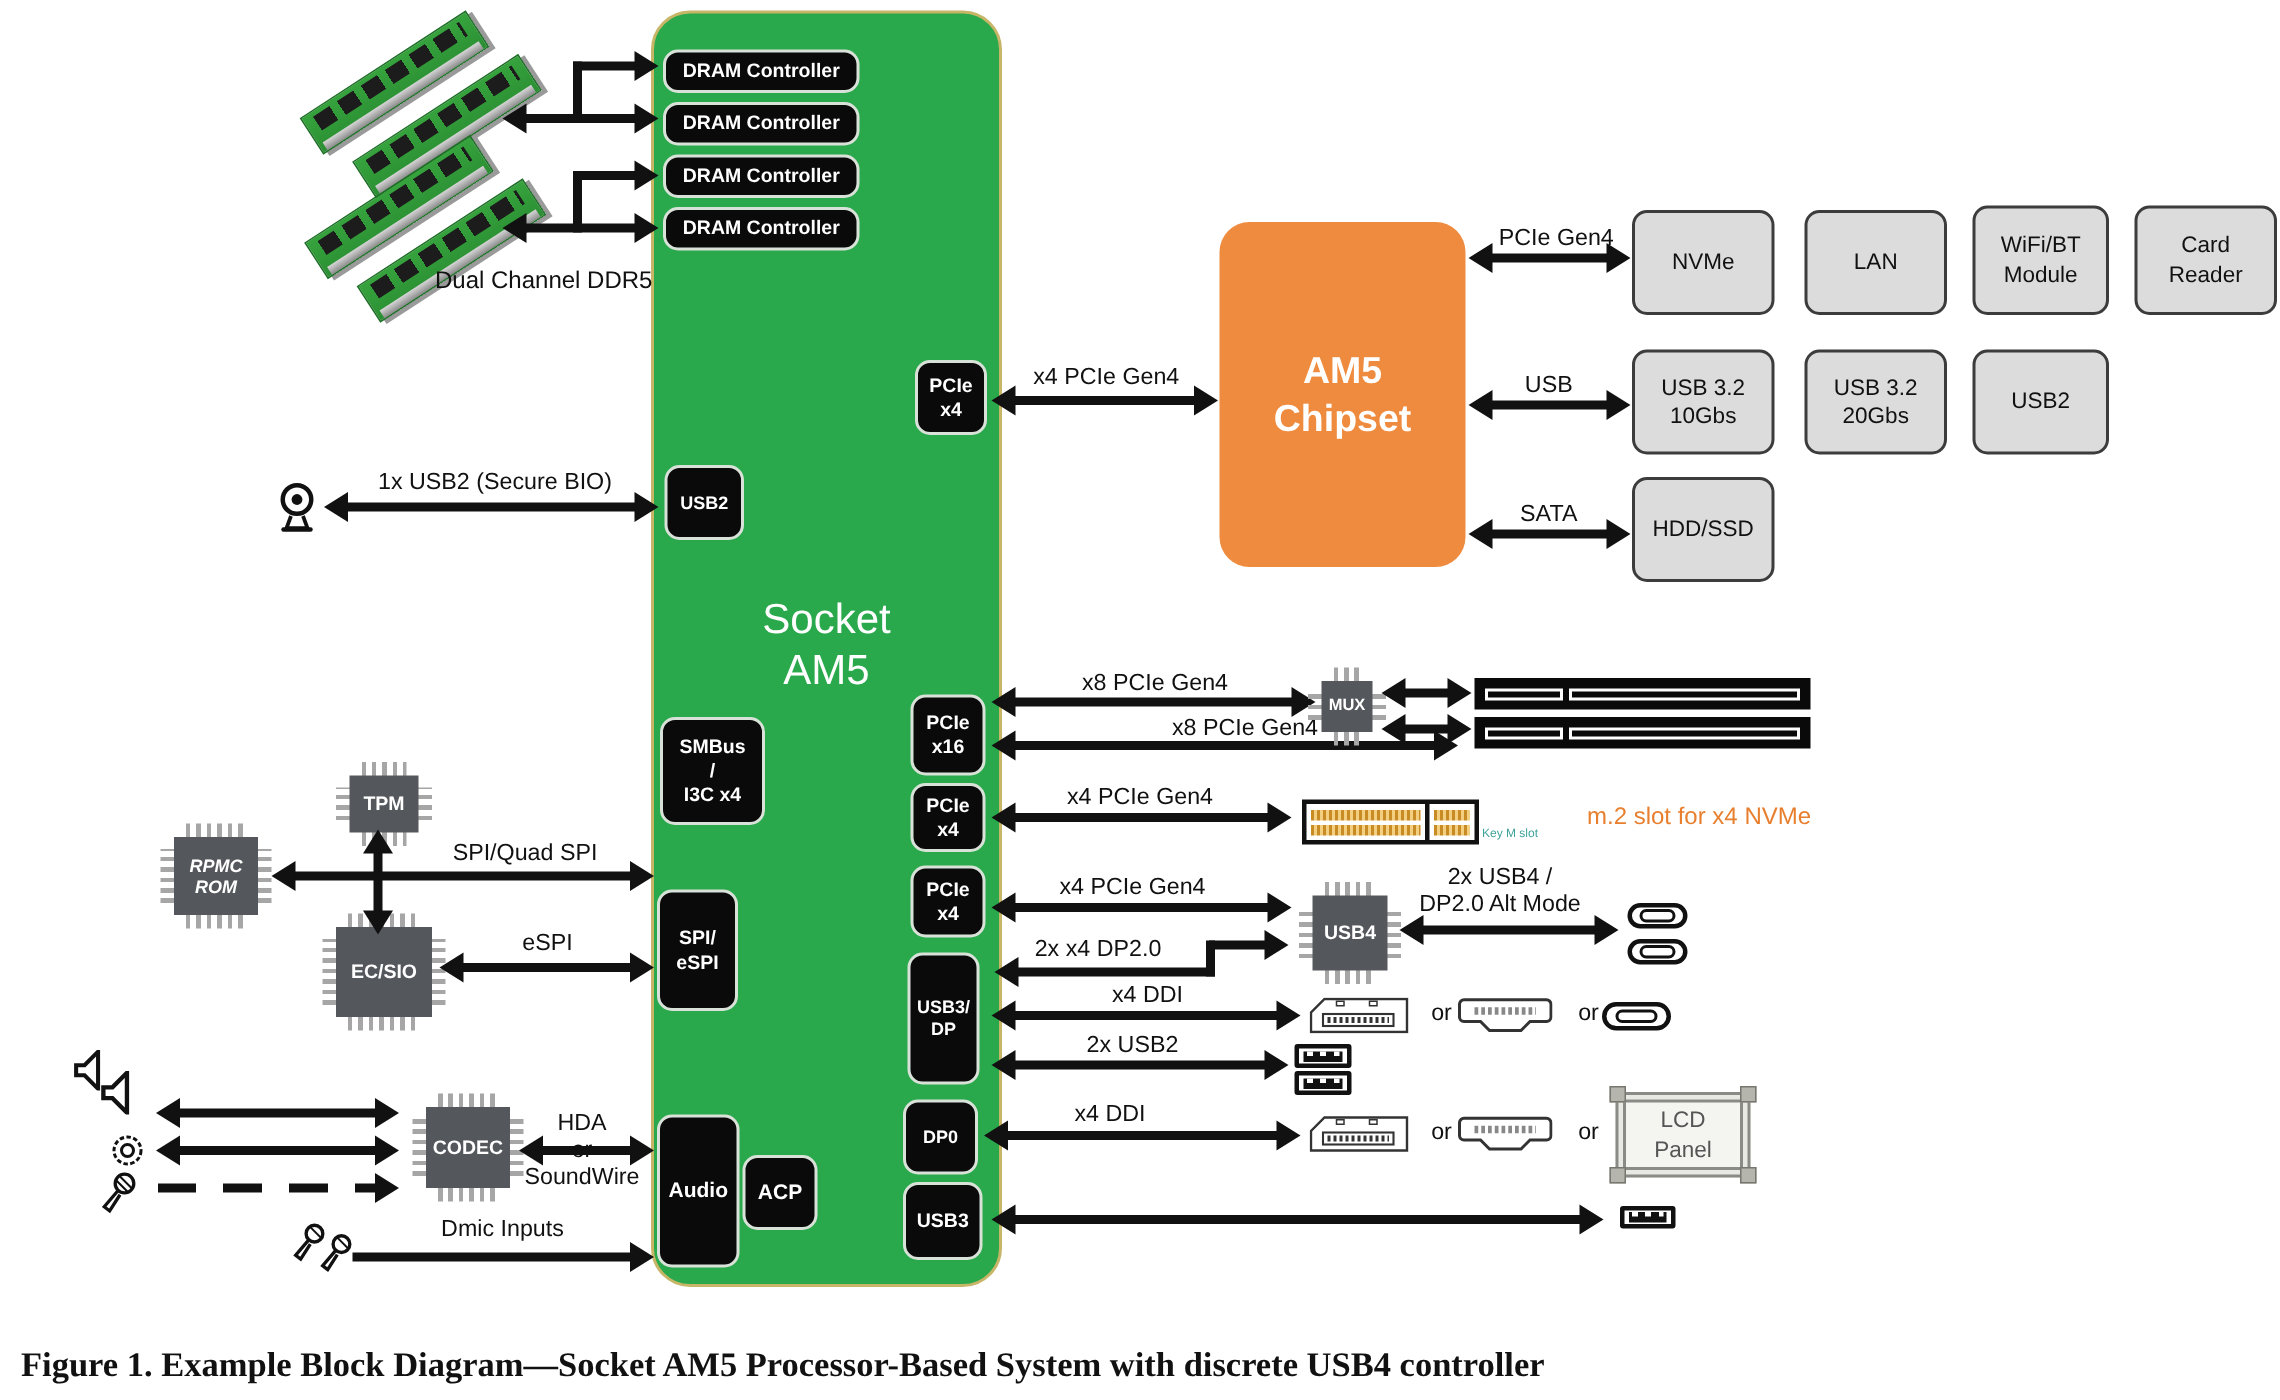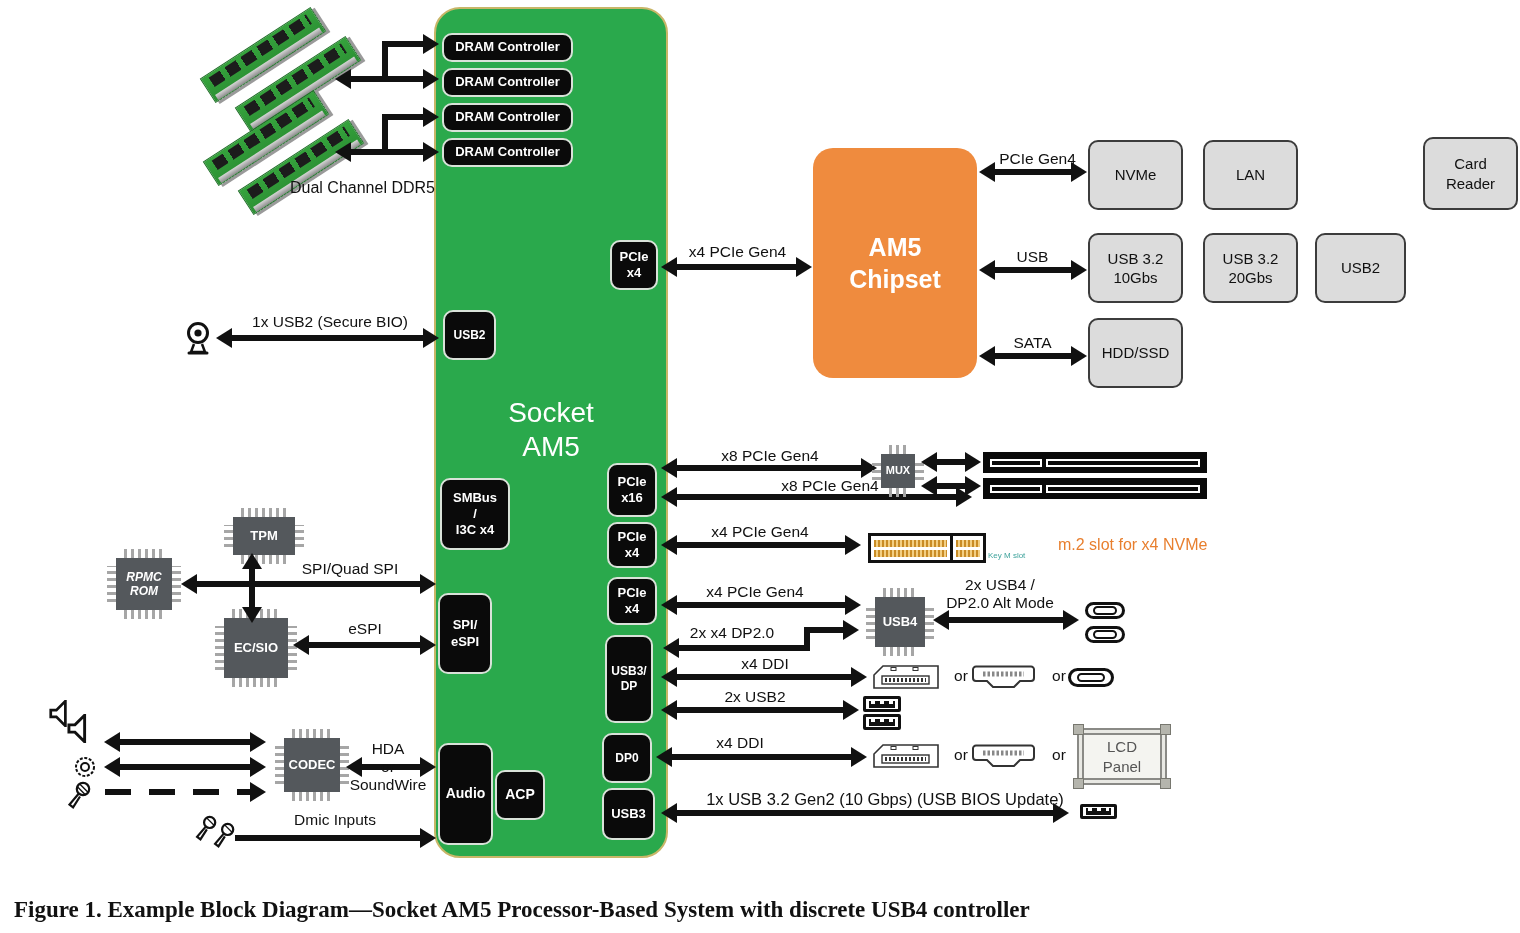--- a/index.html
+++ b/index.html
@@ -160,20 +160,22 @@
     </div>
   <div class="lab" style="left:995px;top:248px;width:75px;">USB</div>
   <div class="arr" style="left:994px;top:353px;width:78px;">
       <i class="ah ahl"></i>
       <i class="ah ahr"></i>
     </div>
   <div class="lab" style="left:995px;top:334px;width:75px;">SATA</div>
 
   <div class="per" style="left:1088px;top:140px;width:95px;height:70px;">NVMe</div>
   <div class="per" style="left:1203px;top:140px;width:95px;height:70px;">LAN</div>
+  <div class="per" style="left:1315px;top:137px;width:91px;height:73px;">WiFi/BT
+Module</div>
   <div class="per" style="left:1423px;top:137px;width:95px;height:73px;text-align:center;">Card
 Reader</div>
   <div class="per" style="left:1088px;top:233px;width:95px;height:70px;">USB 3.2
 10Gbs</div>
   <div class="per" style="left:1203px;top:233px;width:95px;height:70px;">USB 3.2
 20Gbs</div>
   <div class="per" style="left:1315px;top:233px;width:91px;height:70px;">USB2</div>
   <div class="per" style="left:1088px;top:318px;width:95px;height:70px;">HDD/SSD</div>
 
   <svg style="position:absolute;left:182px;top:320px;" width="32" height="38" viewBox="0 0 32 38">
@@ -181,21 +183,21 @@
     <circle cx="16" cy="13" r="3.6" fill="#111"></circle>
     <path d="M12 24 L9 32 H23 L20 24" fill="none" stroke="#111" stroke-width="2.5"></path>
     <path d="M7 33 H25" stroke="#111" stroke-width="3" stroke-linecap="round"></path>
   </svg>
   <div class="arr" style="left:231px;top:335px;width:193px;">
       <i class="ah ahl"></i>
       <i class="ah ahr"></i>
     </div>
   <div class="lab" style="left:230px;top:313px;width:200px;">1x USB2 (Secure BIO)</div>
 
-  <div class="chip" style="left:233px;top:517px;width:46px;height:38px;padding-left:16px;">
+  <div class="chip" style="left:233px;top:517px;width:46px;height:38px;">
     <i class="ph"></i>
       <i class="pv"></i>
       <span class="body" style="font-size:13px;">TPM</span>
   </div>
   <div class="chip" style="left:116px;top:558px;width:56px;height:52px;font-style:italic;">
     <i class="ph"></i>
       <i class="pv"></i>
       <span class="body" style="font-size:12px;">RPMC
 ROM</span>
   </div>
@@ -417,19 +419,18 @@
     <div class="tab" style="left:-6px;bottom:-6px;"></div>
       <div class="tab" style="right:-6px;bottom:-6px;"></div>
     <div class="inner">LCD
 Panel</div>
   </div>
 
   <div class="arr" style="left:676px;top:810px;width:378px;">
       <i class="ah ahl"></i>
       <i class="ah ahr"></i>
     </div>
-  <div class="lab" style="left:690px;top:790px;width:390px;font-size:16.5px;">1x USB 3.2 Gen2 (10 Gbps) (USB BIOS Update)</div>
   <div class="usba" style="left:1080px;top:804px;width:37px;height:15px;">
       <i></i>
     </div>
 
   <div class="caption" style="left:14px;top:897px;">Figure 1. Example Block Diagram—Socket AM5 Processor-Based System with discrete USB4 controller</div>
 </div>
 
 </body></html>

